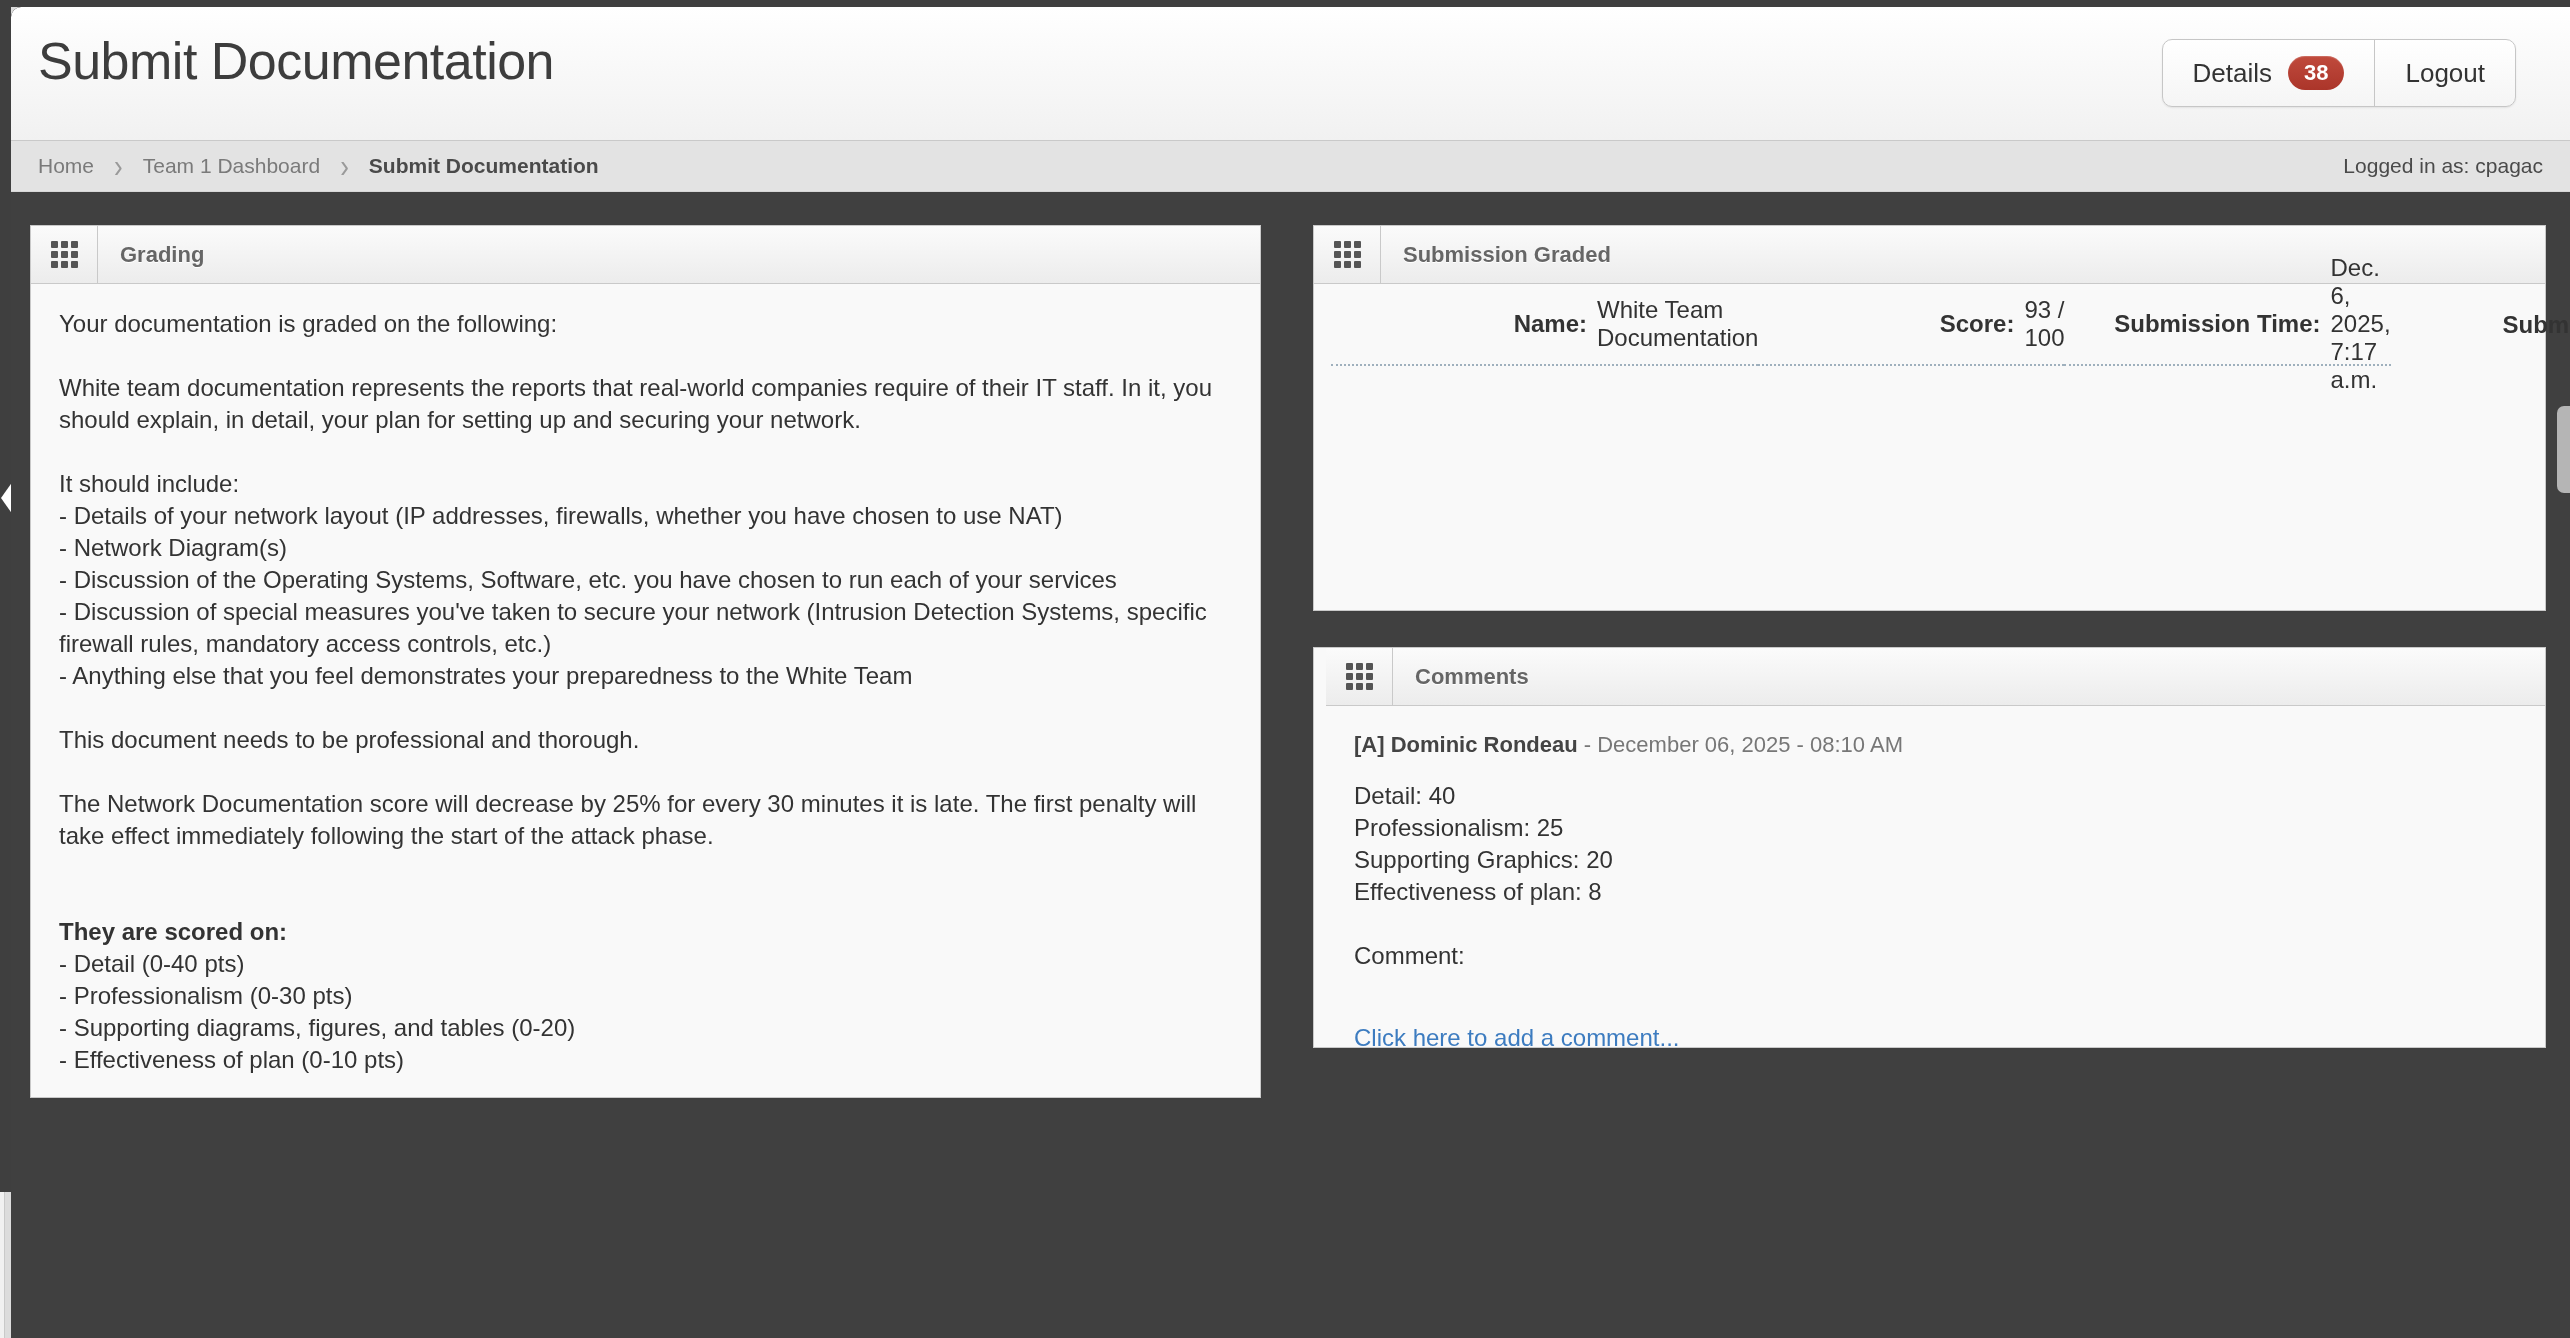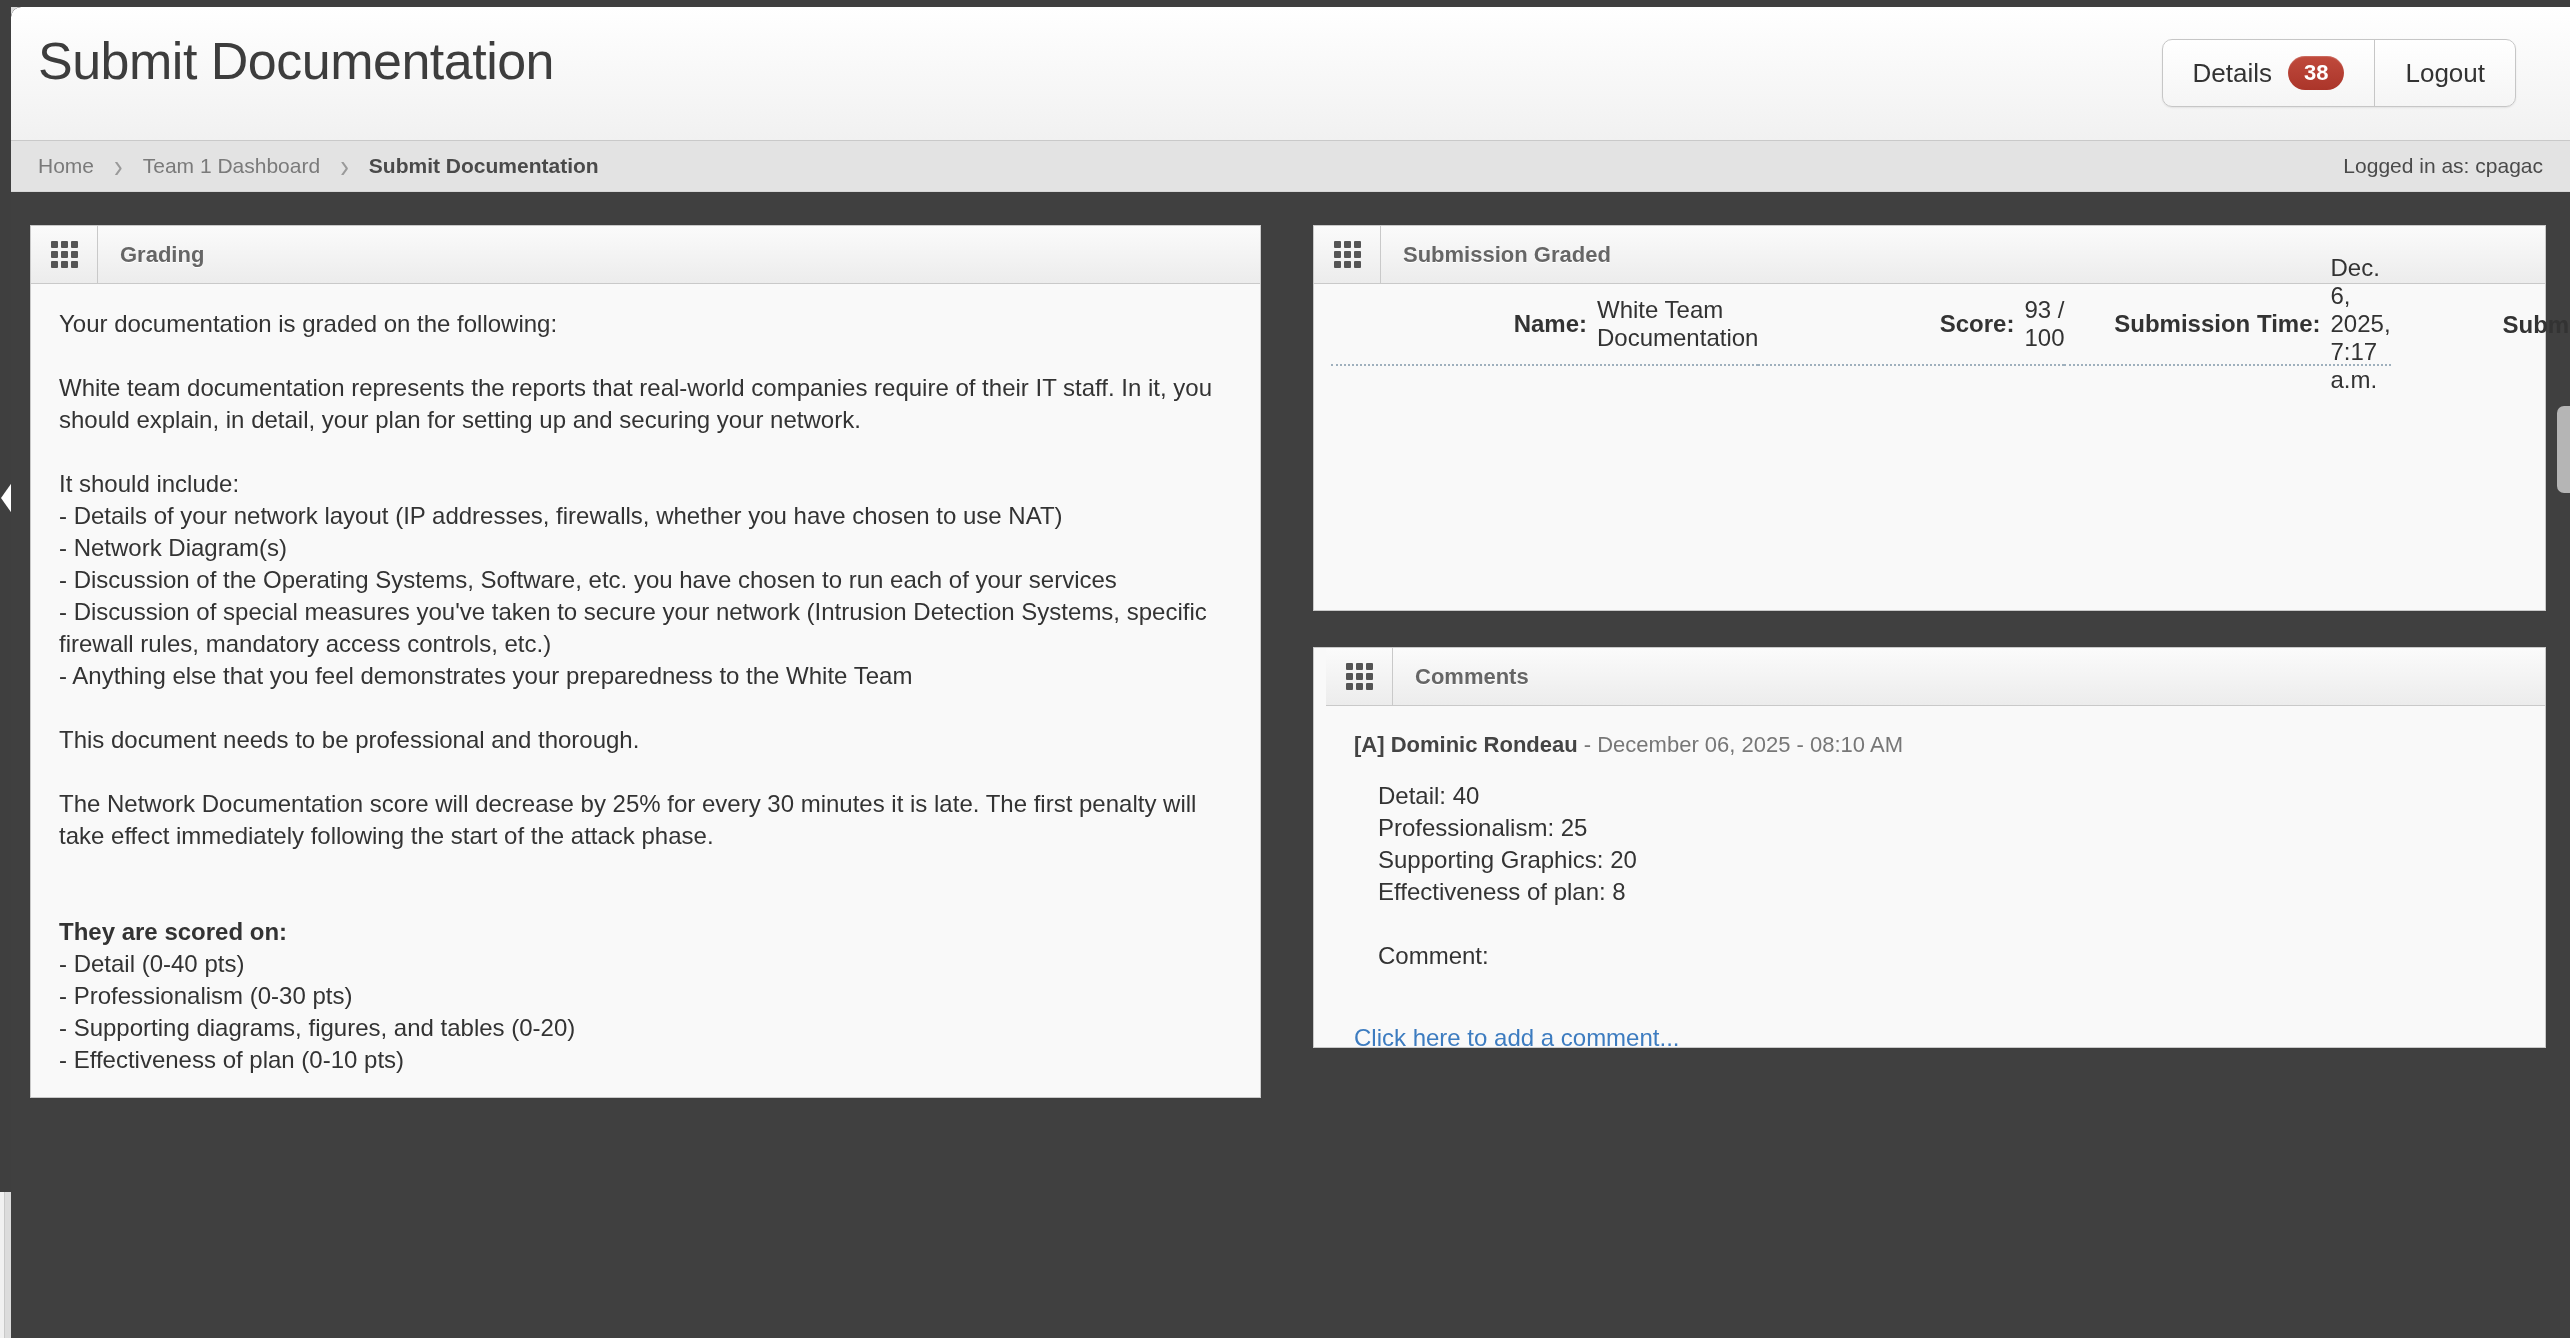--- a/index.html
+++ b/index.html
@@ -63,21 +63,21 @@
   .sub-row{height:82px;display:flex;align-items:center;border-bottom:2px dotted #9fb0bd;box-sizing:border-box;}
   .sub-row:last-child{border-bottom:none;}
   .sub-label{width:256px;flex:none;text-align:right;font-weight:bold;font-size:24px;color:#333;}
   .sub-value{margin-left:10px;font-size:24px;color:#333;}
   .link{color:var(--link-blue,#3d7cc0);cursor:pointer;}
 
   
   .comments-body{padding:26px 28px;}
   .comment-meta{font-size:22px;color:#777;}
   .comment-author{font-weight:bold;color:#444;}
-  .comment-scores{margin-top:22px;font-size:24px;line-height:32px;color:#333;margin-left:24px;}
+  .comment-scores{margin-top:22px;font-size:24px;line-height:32px;color:#333;}
   .add-comment{display:inline-block;margin-top:52px;font-size:24px;}
 
   
   .scrollbar-thumb{position:absolute;right:0;top:214px;width:13px;height:87px;background:#b5b5b5;
     border-radius:7px 0 0 7px;}
 </style>
 </head>
 <body>
 
 <div class="top-strip"></div>

